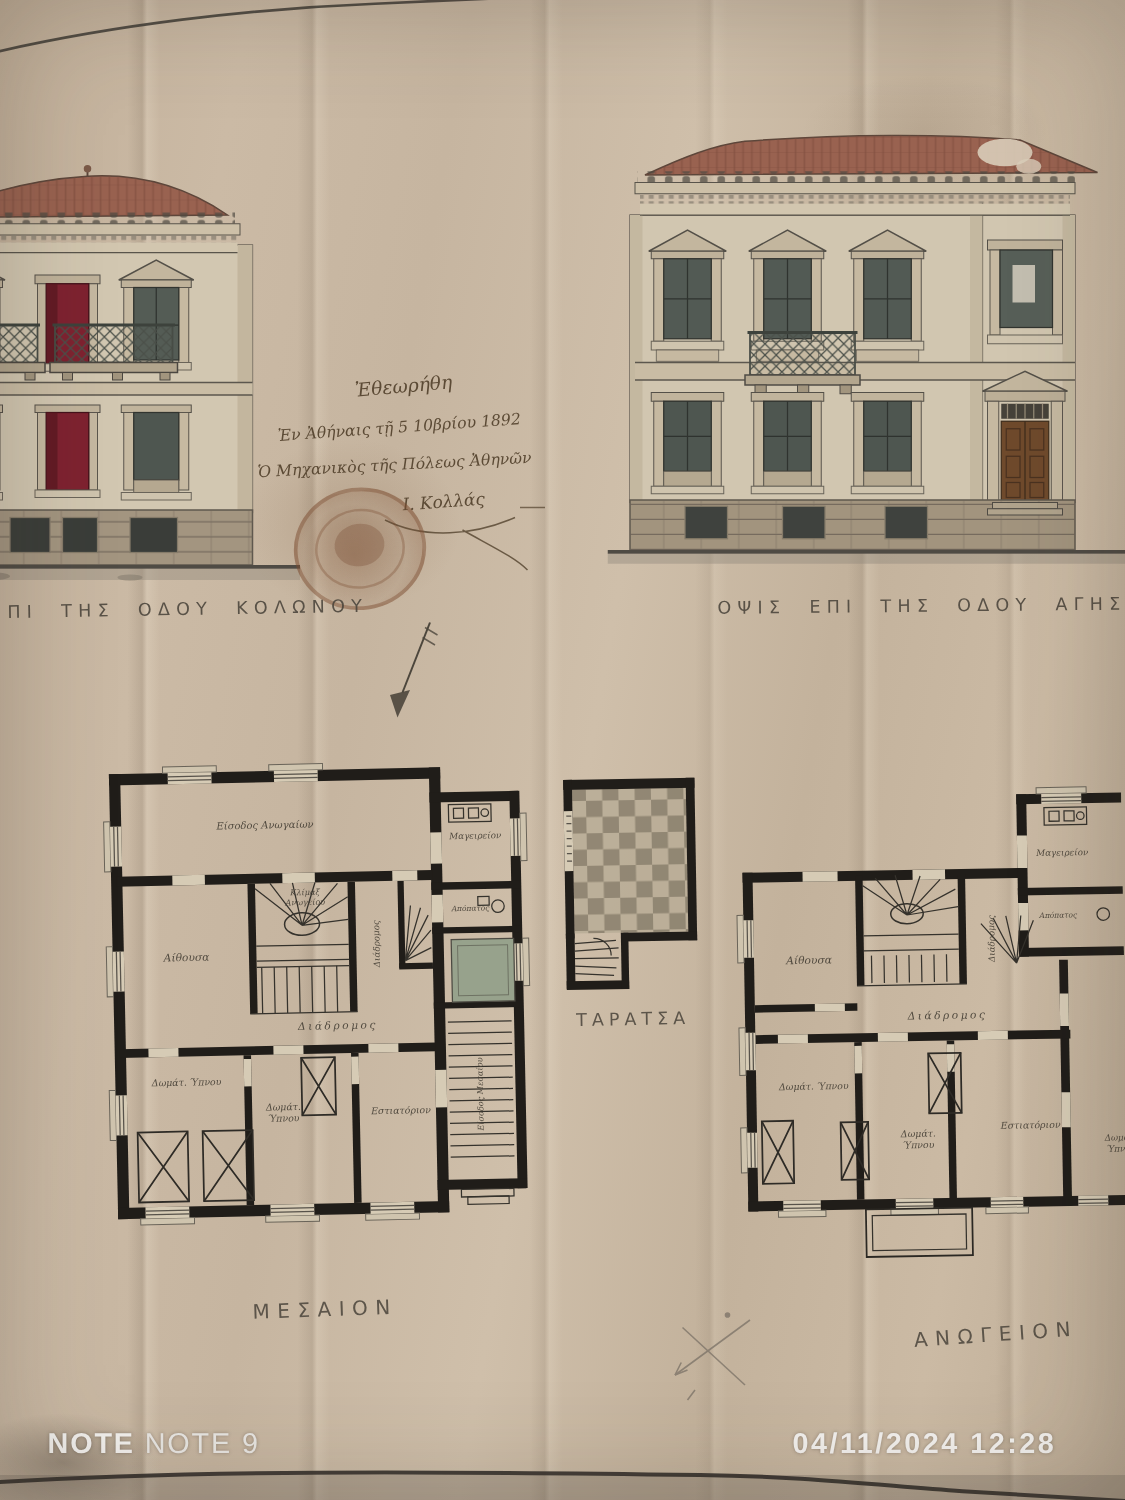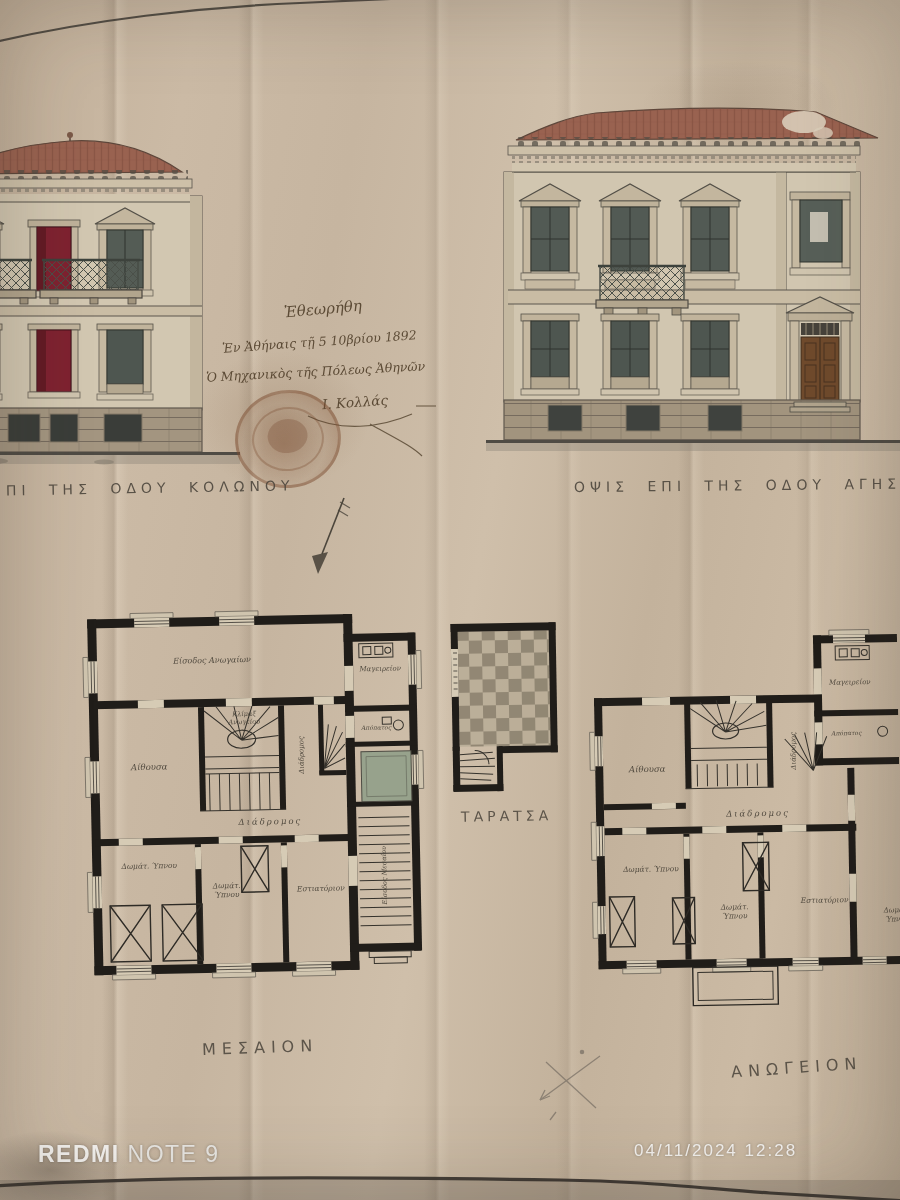--- a/index.html
+++ b/index.html
@@ -558,18 +558,18 @@
     <g stroke="#7a7166" stroke-width="1.3" fill="none" opacity="0.75">
       <path d="M16,24 L66,70"></path>
       <path d="M10,62 L70,18"></path>
       <path d="M10,62 L20,58 M10,62 L15,52"></path>
       <circle cx="52" cy="14" r="1.6" fill="#7a7166"></circle>
       <path d="M20,82 L26,74"></path>
     </g>
   </svg>
 
   <div class="wm" style="left:38px;top:1141px;font-size:23px;letter-spacing:1.5px">
-    <span style="font-weight:700">REDMI</span>
+    <span style="font-weight:700">NOTE</span>
     <span style="font-weight:400;color:#e8e6e2">NOTE 9</span>
   </div>
-  <div class="wm" style="left:634px;top:1141px;font-size:17px;letter-spacing:2px;font-weight:400">04/11/2024  12:28</div>
+  <div class="wm" style="left:634px;top:1141px;font-size:23px;letter-spacing:2px;font-weight:700">04/11/2024  12:28</div>
 
 </div>
 
 </body></html>

